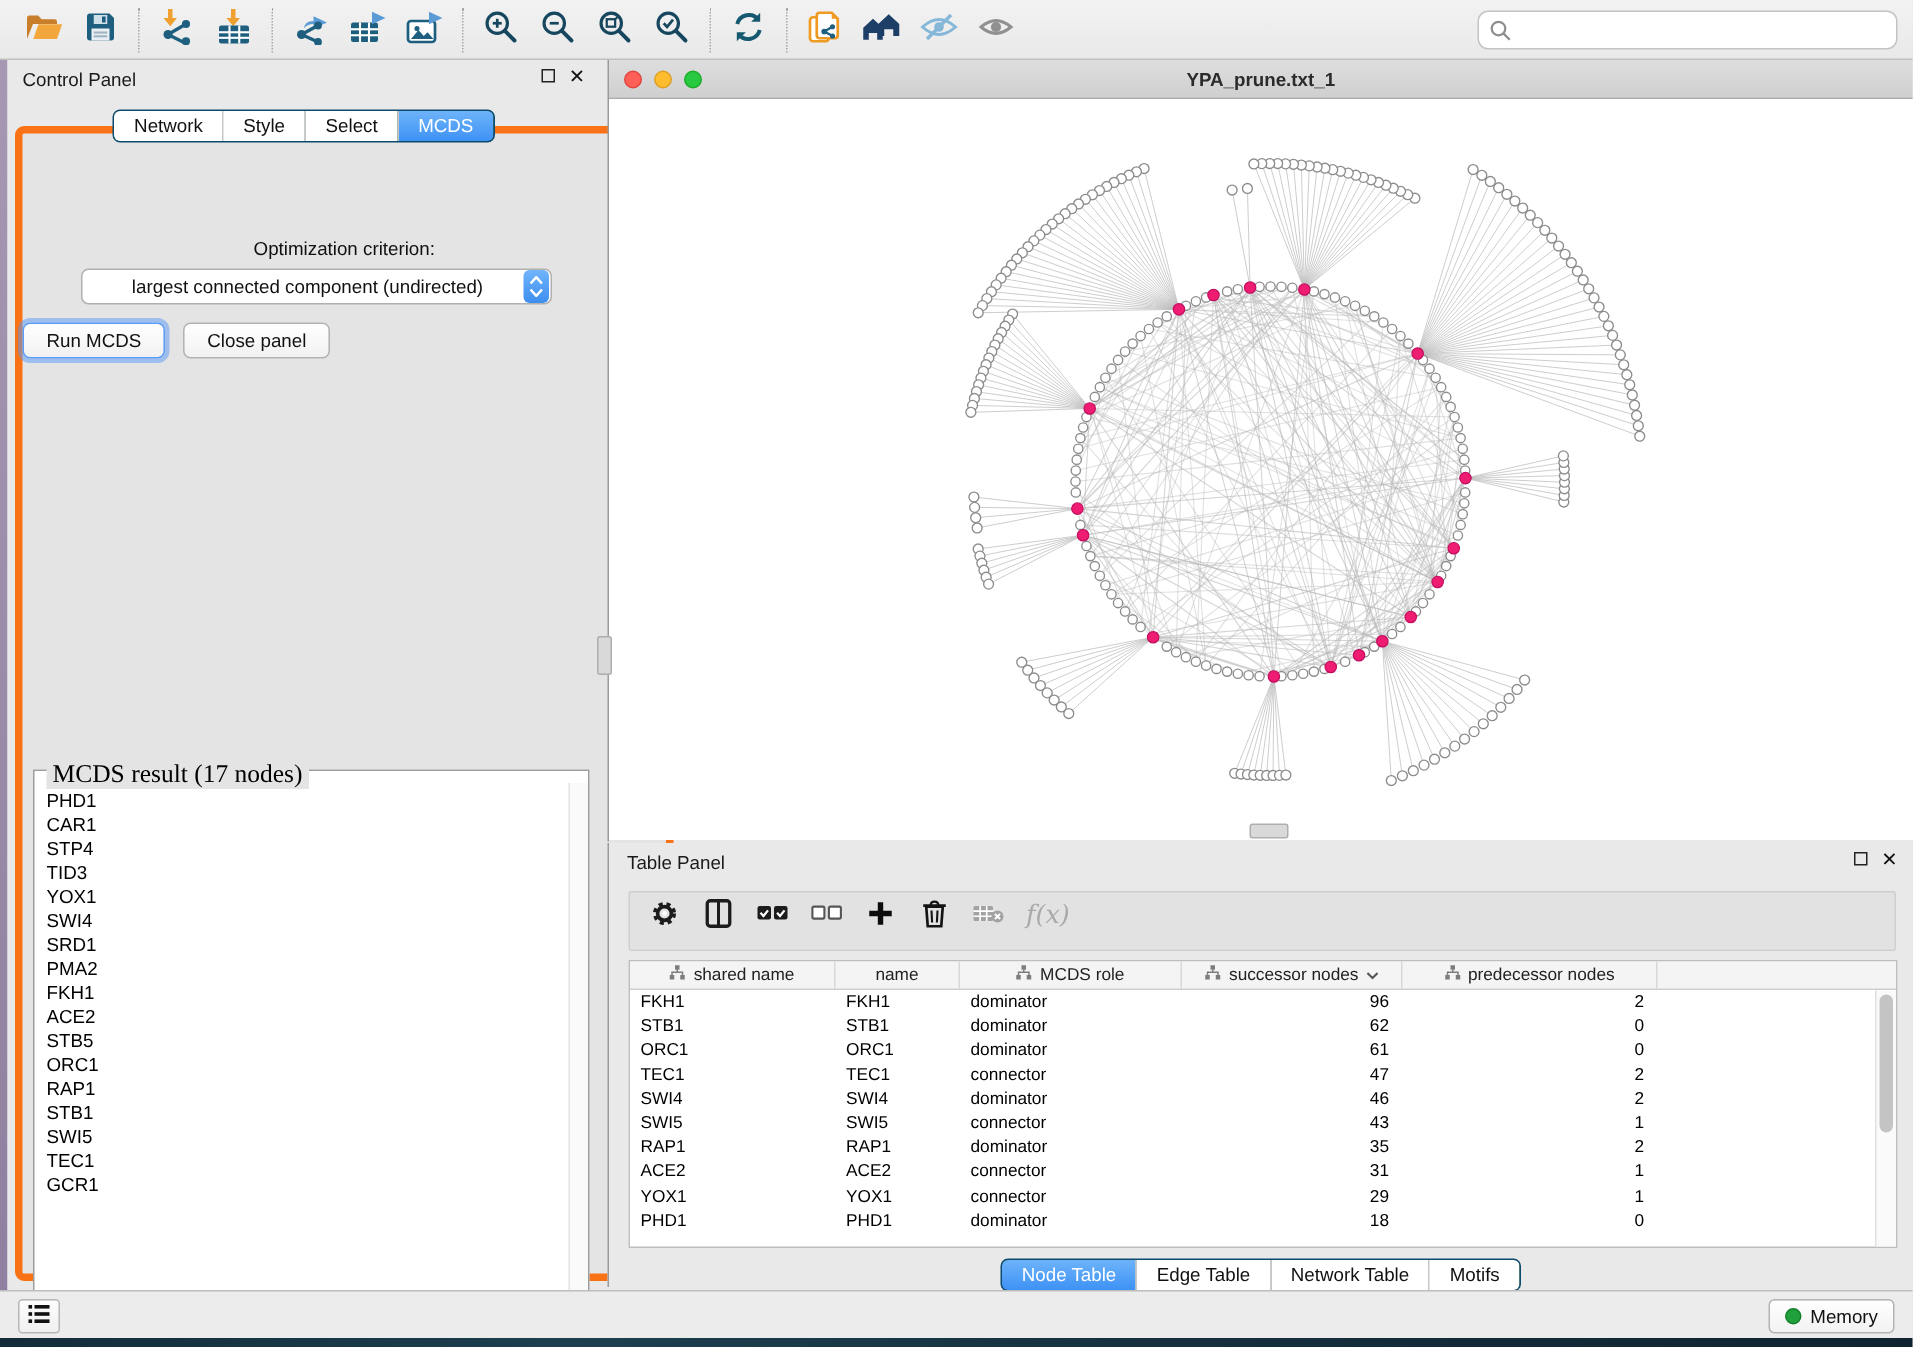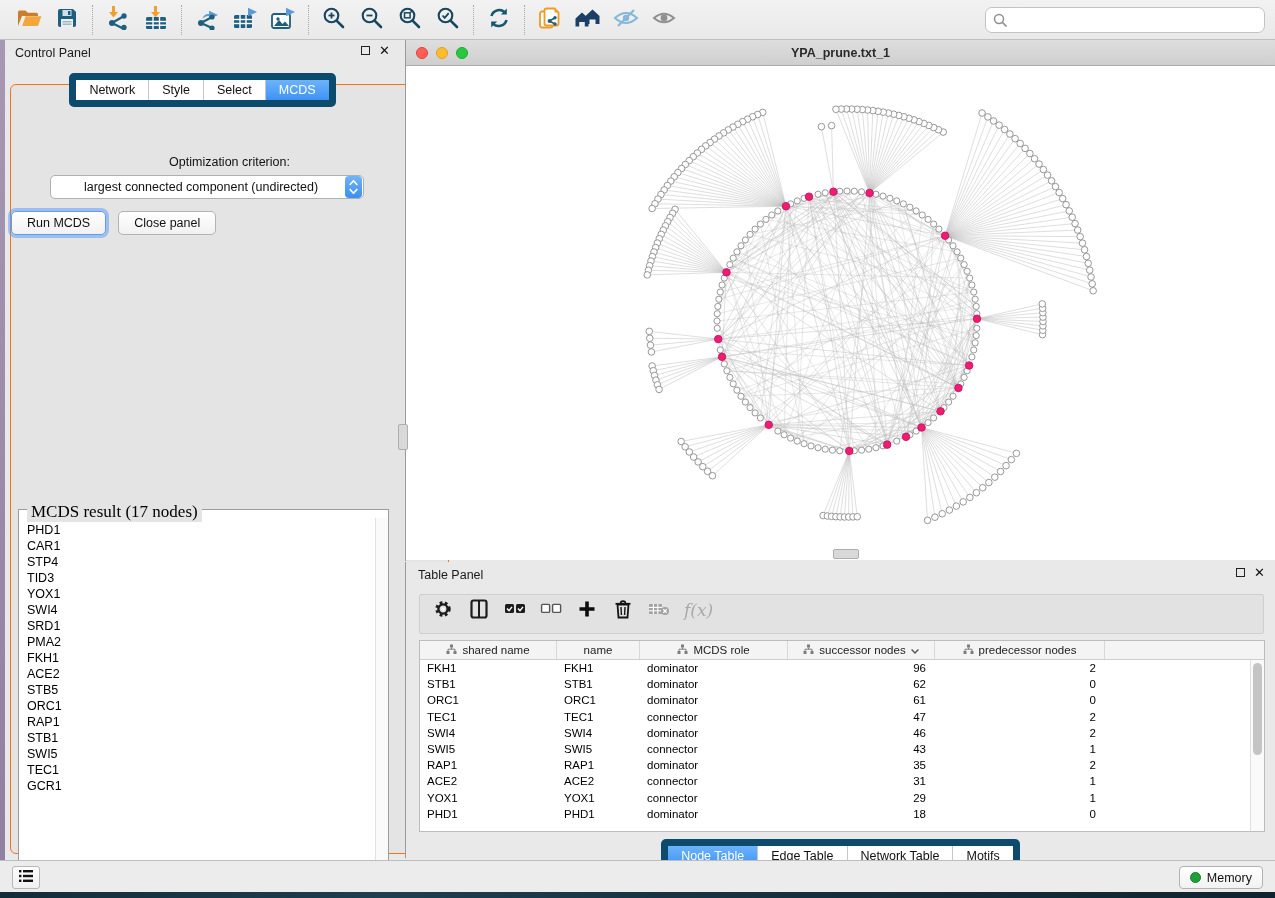--- a/index.html
+++ b/index.html
@@ -27,28 +27,28 @@
   
   .control-panel { position:absolute; left:5px; top:40px; width:395px; height:820px;
     background:#e9e9e9; }
   .panel-titlebar { position:relative; height:26px; display:flex; align-items:center;
     padding:0 10px; font-size:12.5px; color:#1a1a1a; }
   .panel-ctrls { position:absolute; right:10px; top:6px; display:flex; gap:9px; align-items:center; }
   .float-box { width:9px; height:9px; border:1.5px solid #222; background:transparent; }
   .close-x { font-size:13px; font-weight:bold; color:#111; line-height:9px; }
 
   .cp-tabs { position:absolute; left:0; top:33px; width:100%; display:flex; justify-content:center; z-index:3; }
-  .seg { display:flex; border:7px solid #0c4a6e; border-radius:5px; overflow:hidden; background:#14532d; }
+  .seg { display:flex; border:1px solid #0c4a6e; border-radius:5px; overflow:hidden; background:#14532d; }
   .seg .seg-item { padding:3px 13px; font-size:12.5px; color:#111; background:#fff;
     border-left:1px solid #c7c7c7; cursor:pointer; white-space:nowrap; }
   .seg .seg-item:first-child { border-left:none; }
   .seg .seg-item.active { background:linear-gradient(#6db3fa,#3e92f5); color:#fff; }
 
   .cp-pane { position:absolute; left:5px; top:44px; width:439px; height:770px;
-    background:#e4e4e4; border:1px solid #f97316; border-radius:6px; }
+    background:#e4e4e4; border:5px solid #f97316; border-radius:6px; }
   .opt-label { position:absolute; left:0; top:70px; width:100%; text-align:center;
     font-size:12.5px; color:#111; }
   .opt-select { position:absolute; left:39px; top:90px; width:314px; height:24px;
     background:#fff; border:1px solid #b0b0b0; border-radius:5px;
     display:flex; align-items:center; cursor:pointer; }
   .opt-select .val { flex:1; text-align:center; font-size:12.5px; color:#111; padding-left:6px; }
   .opt-stepper { width:17px; height:22px; margin-right:1px; border-radius:4px;
     background:linear-gradient(#70b4fa,#3d8ef0); display:flex; flex-direction:column;
     align-items:center; justify-content:center; gap:2px; }
   .opt-stepper svg { display:block; }

